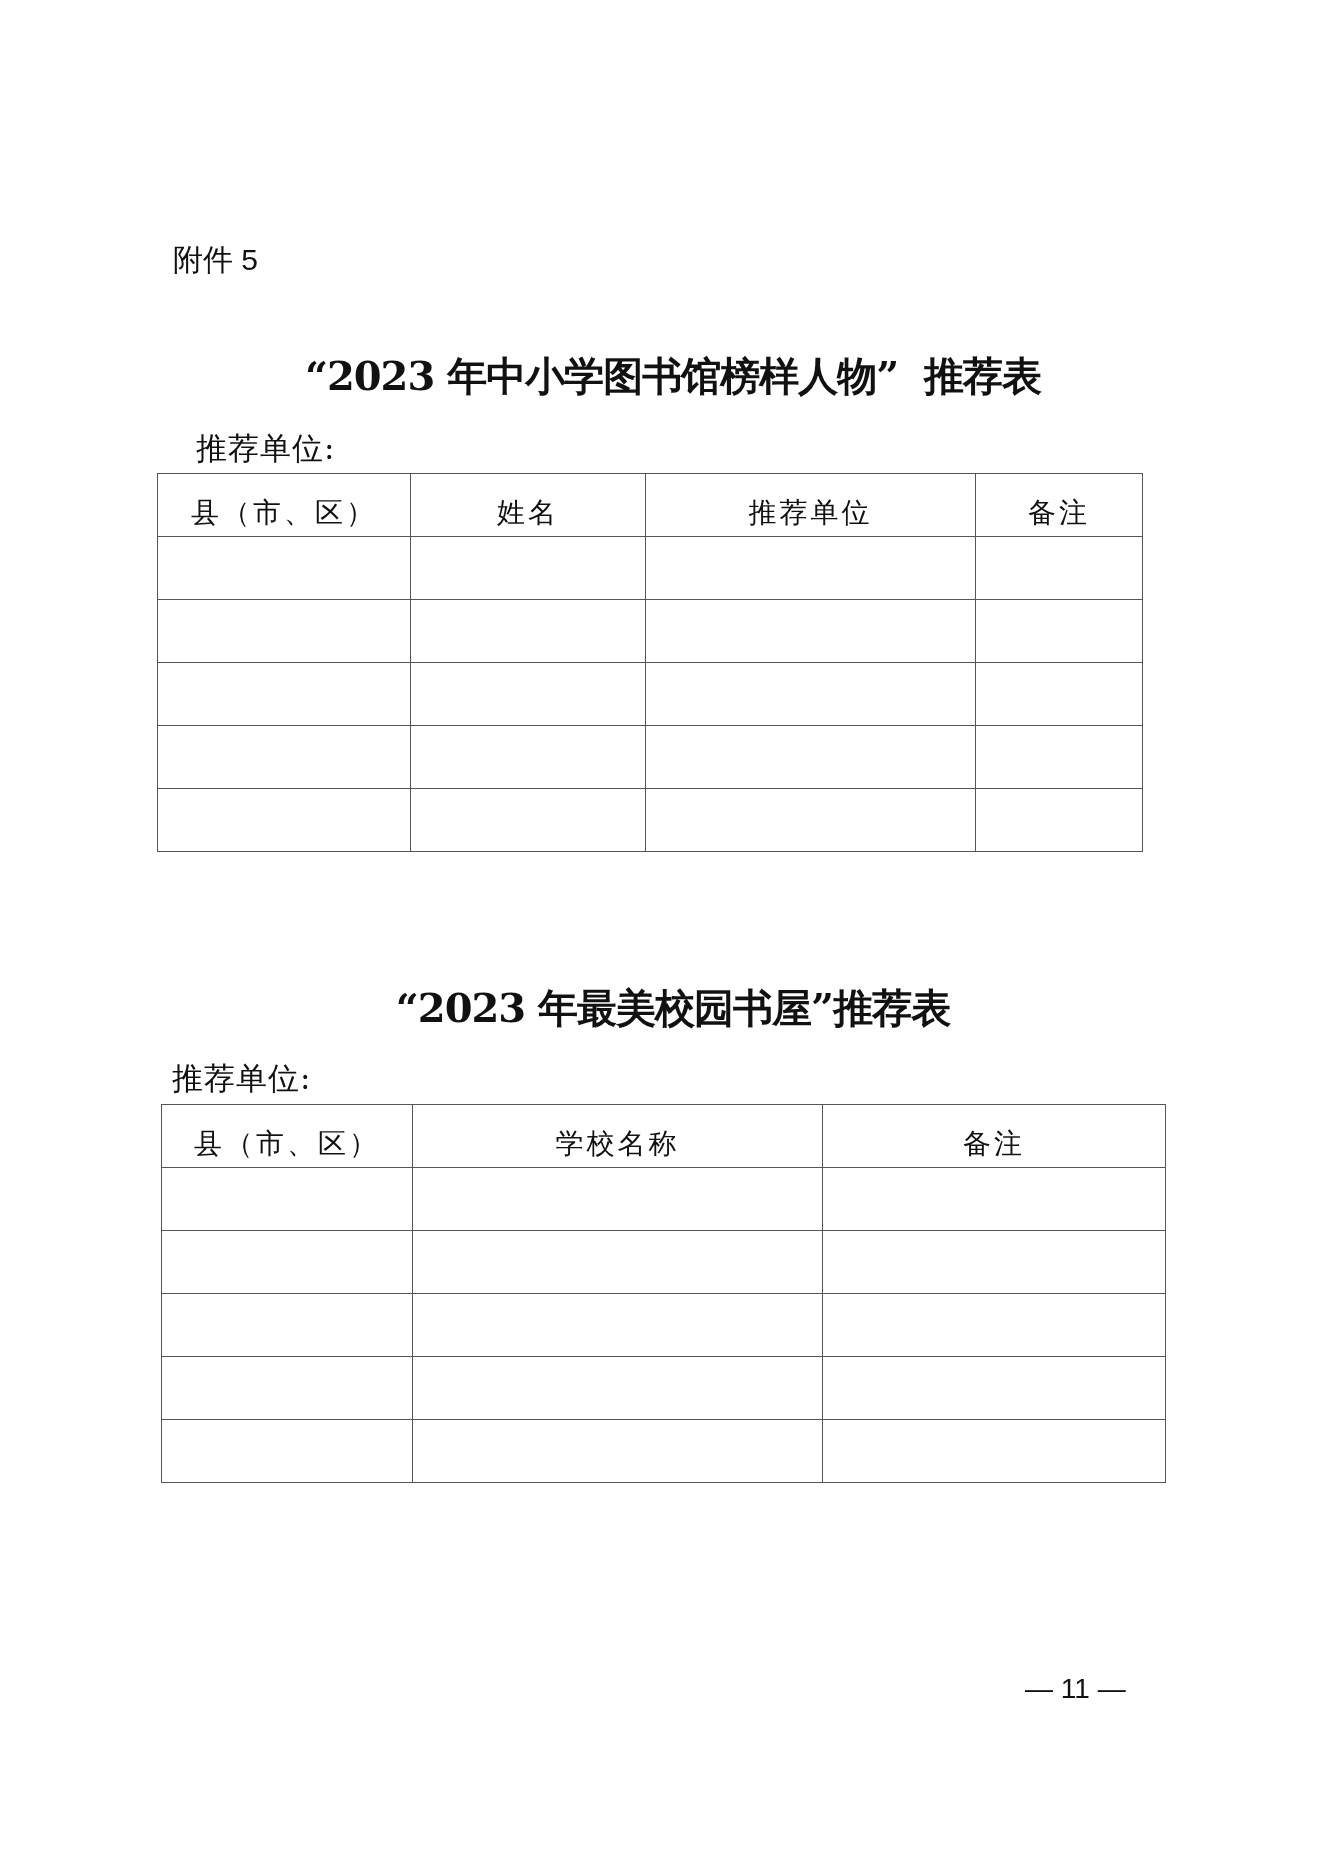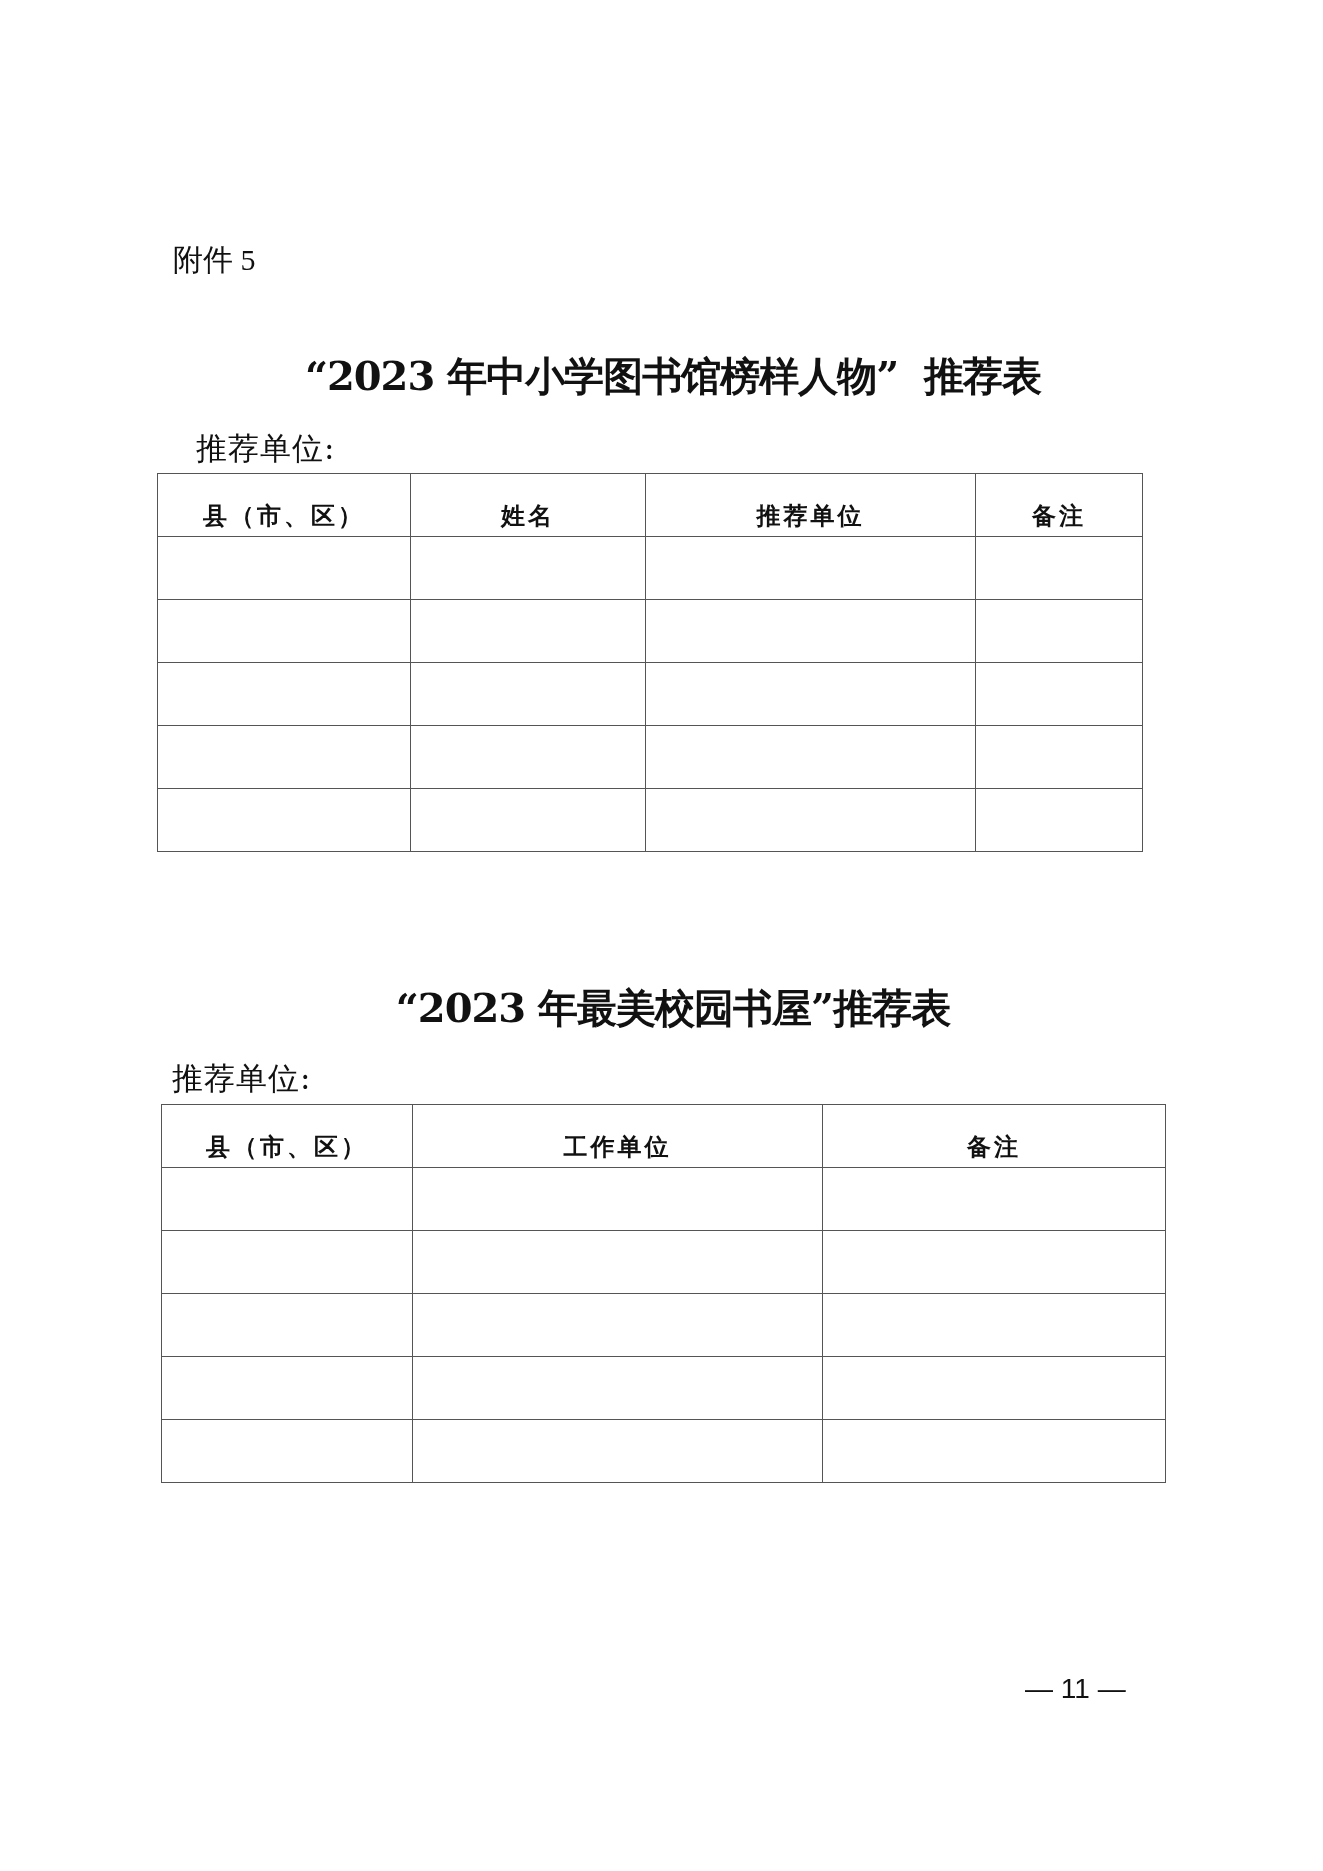--- a/index.html
+++ b/index.html
@@ -1,27 +1,27 @@
 <!DOCTYPE html>
 <html><head>
 <meta charset="utf-8">
 <style>
   html, body { margin: 0; padding: 0; background: #ffffff; }
   body { width: 1323px; height: 1871px; position: relative; overflow: hidden; color: #111; }
   .abs { position: absolute; }
-  .attachment { left: 173px; top: 240px; font-family: Liberation Serif, serif; font-size: 30px; line-height: 40px; white-space: nowrap; }
+  .attachment { left: 173px; top: 240px; font-family: Liberation Sans, sans-serif; font-size: 30px; line-height: 40px; white-space: nowrap; }
   .title { left: 0; width: 1346px; text-align: center; font-family: "DejaVu Serif", "Liberation Serif", serif; font-weight: bold; font-size: 40px; line-height: 48px; white-space: pre; letter-spacing: -1px; }
   .title1 { top: 352px; }
   .title2 { top: 984px; }
   .unit-label { font-family: "DejaVu Serif", "Liberation Serif", serif; font-size: 31px; line-height: 40px; white-space: nowrap; letter-spacing: 1px; }
   .unit1 { left: 196px; top: 428px; }
   .unit2 { left: 172px; top: 1058px; }
   table.form { position: absolute; border-collapse: collapse; table-layout: fixed; }
   table.form td, table.form th { border: 1.6px solid #555; padding: 0; height: 63px; box-sizing: border-box; }
-  table.form th { font-family: "DejaVu Serif", "Liberation Serif", serif; font-weight: bold; font-size: 24px; vertical-align: bottom; padding-bottom: 4px; letter-spacing: 3px; }
+  table.form th { font-family: "DejaVu Serif", "Liberation Serif", serif; font-weight: normal; font-size: 28px; vertical-align: bottom; padding-bottom: 4px; letter-spacing: 3px; }
   .t1 { left: 157px; top: 473px; width: 985px; }
   .t2 { left: 161px; top: 1104px; width: 1004px; }
   .page-num { left: 1025px; top: 1672px; font-family: Liberation Sans, sans-serif; font-size: 28px; line-height: 34px; white-space: pre; }
 </style>
 </head>
 <body>
 
 <div class="abs attachment">附件 5</div>
 
 <div class="abs title title1">“2023 年中小学图书馆榜样人物”  推荐表</div>
@@ -81,21 +81,21 @@
 
 <table class="form t2">
   <colgroup>
     <col style="width:251px">
       <col style="width:410px">
       <col style="width:343px">
   </colgroup>
   <thead>
     <tr>
       <th>县（市、区）</th>
-      <th>工作单位</th>
+      <th>学校名称</th>
       <th>备注</th>
     </tr>
   </thead>
   <tbody>
     <tr>
       <td></td>
       <td></td>
       <td></td>
     </tr>
     <tr>

